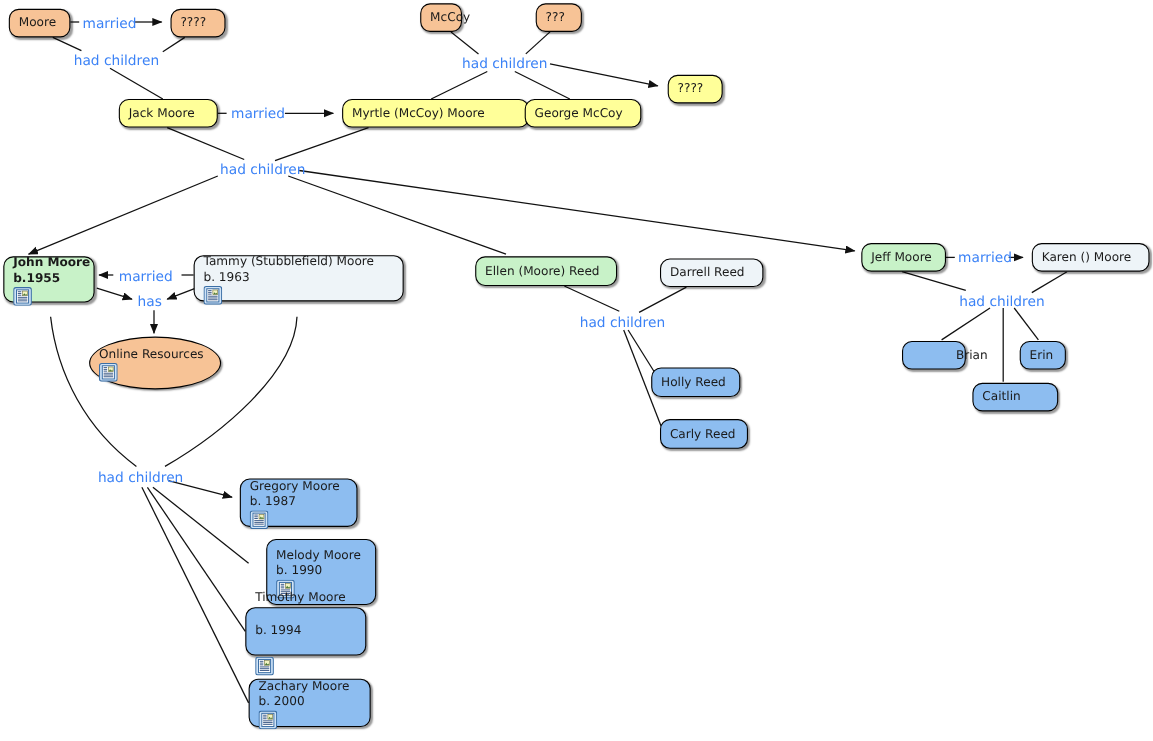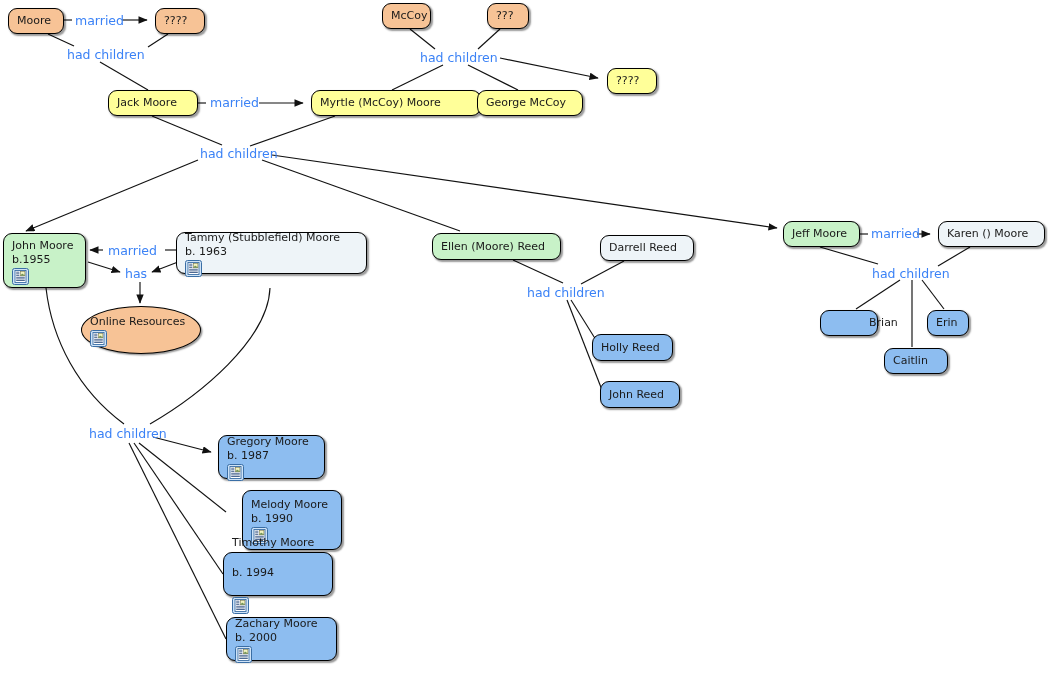--- a/index.html
+++ b/index.html
@@ -155,39 +155,39 @@
     </g>
   </svg>
 
   <div id="node-layer">
       <div class="node c-orange" style="left: 8px; top: 8px; width: 56px; height: 26px;">
         <span class="nline">Moore</span>
       </div>
       <div class="node c-orange" style="left: 155px; top: 8px; width: 50px; height: 26px;">
         <span class="nline">????</span>
       </div>
-      <div class="node c-orange" style="left: 382px; top: 3px; width: 49px; height: 26px;">
+      <div class="node c-orange" style="left: 382px; top: 3px; width: 38px; height: 26px;">
         <span class="nline">McCoy</span>
       </div>
       <div class="node c-orange" style="left: 487px; top: 3px; width: 42px; height: 26px;">
         <span class="nline">???</span>
       </div>
       <div class="node c-yellow" style="left: 607px; top: 68px; width: 50px; height: 26px;">
         <span class="nline">????</span>
       </div>
       <div class="node c-yellow" style="left: 108px; top: 90px; width: 90px; height: 26px;">
         <span class="nline">Jack Moore</span>
       </div>
       <div class="node c-yellow" style="left: 311px; top: 90px; width: 170px; height: 26px;">
         <span class="nline">Myrtle (McCoy) Moore</span>
       </div>
       <div class="node c-yellow" style="left: 477px; top: 90px; width: 106px; height: 26px;">
         <span class="nline">George McCoy</span>
       </div>
-      <div class="node c-green" style="left: 3px; top: 233px; width: 83px; height: 55px;">
+      <div class="node c-green" style="left: 3px; top: 233px; width: 83px; height: 42px; font-weight: bold;">
         <span class="nline">John Moore</span>
         <span class="nline">b.1955</span>
         <span class="doc-icon inside"><svg viewBox="0 0 17 17" width="17" height="17">
             <rect x="0.5" y="0.5" width="16" height="16" rx="2" fill="#cfe3f7" stroke="#3a6ea5" stroke-width="1"></rect>
             <rect x="3" y="2.5" width="11" height="12" fill="#ffffff" stroke="#3a6ea5" stroke-width="0.9"></rect>
             <rect x="8.5" y="3.6" width="4.4" height="4.2" fill="#f3f3c0" stroke="#7a7a4a" stroke-width="0.6"></rect>
             <path d="M8.8,7.5 L10.1,5.6 L11.1,7.0 L11.9,6.2 L12.7,7.5 z" fill="#4a7a3a"></path>
             <g stroke="#2f4f7f" stroke-width="0.85">
               <line x1="4.2" y1="4.2" x2="7.4" y2="4.2"></line>
               <line x1="4.2" y1="5.8" x2="7.4" y2="5.8"></line>
@@ -236,32 +236,32 @@
       <div class="node c-green" style="left: 432px; top: 233px; width: 129px; height: 27px;">
         <span class="nline">Ellen (Moore) Reed</span>
       </div>
       <div class="node c-pale" style="left: 600px; top: 235px; width: 94px; height: 26px;">
         <span class="nline">Darrell Reed</span>
       </div>
       <div class="node c-blue" style="left: 592px; top: 334px; width: 81px; height: 27px;">
         <span class="nline">Holly Reed</span>
       </div>
       <div class="node c-blue" style="left: 600px; top: 381px; width: 80px; height: 27px;">
-        <span class="nline">John Reed</span>
+        <span class="nline">Carly Reed</span>
       </div>
       <div class="node c-green" style="left: 783px; top: 221px; width: 77px; height: 26px;">
         <span class="nline">Jeff Moore</span>
       </div>
       <div class="node c-pale" style="left: 938px; top: 221px; width: 107px; height: 26px;">
         <span class="nline">Karen () Moore</span>
       </div>
       <div class="node c-blue" style="left: 820px; top: 310px; width: 54px; height: 26px; padding-left: 48px;">
         <span class="nline">Brian</span>
       </div>
-      <div class="node c-blue" style="left: 884px; top: 348px; width: 64px; height: 26px;">
+      <div class="node c-blue" style="left: 884px; top: 348px; width: 78px; height: 26px;">
         <span class="nline">Caitlin</span>
       </div>
       <div class="node c-blue" style="left: 927px; top: 310px; width: 42px; height: 26px;">
         <span class="nline">Erin</span>
       </div>
       <div class="node c-blue" style="left: 218px; top: 435px; width: 107px; height: 44px;">
         <span class="nline">Gregory Moore</span>
         <span class="nline">b. 1987</span>
         <span class="doc-icon inside"><svg viewBox="0 0 17 17" width="17" height="17">
             <rect x="0.5" y="0.5" width="16" height="16" rx="2" fill="#cfe3f7" stroke="#3a6ea5" stroke-width="1"></rect>

